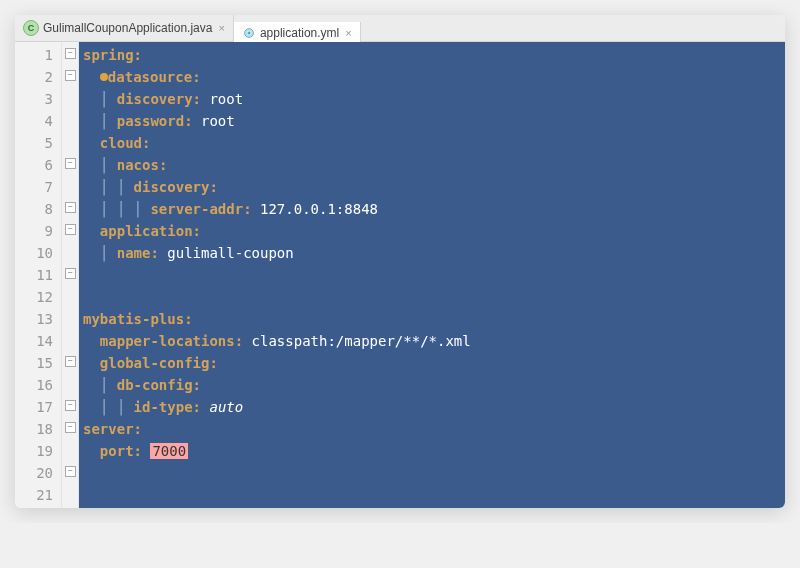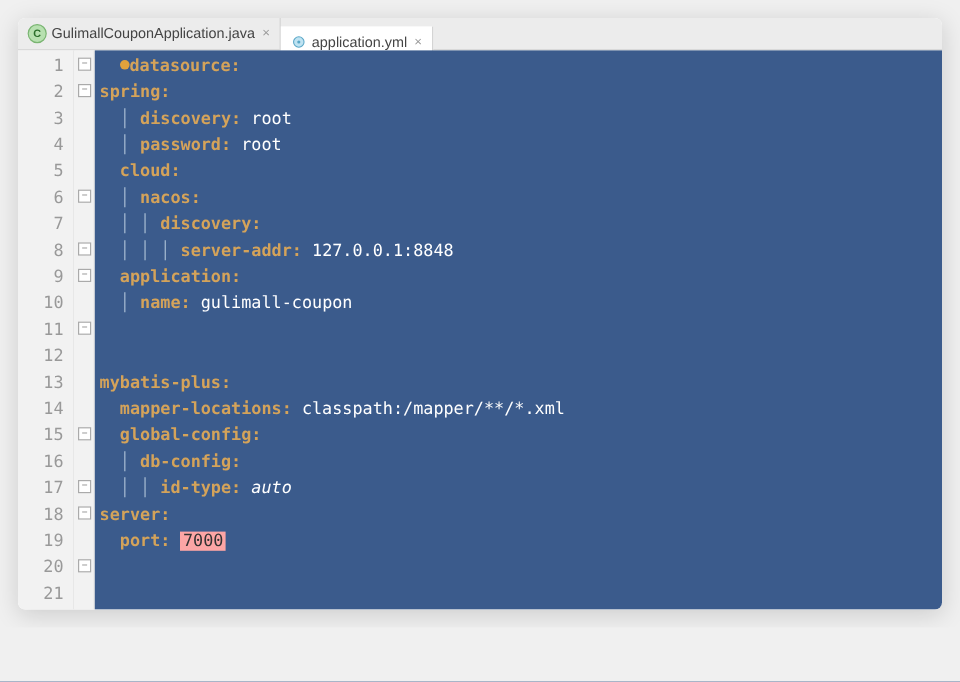--- a/index.html
+++ b/index.html
@@ -28,21 +28,21 @@
     align-items: center;
     gap: 4px;
     padding: 0 8px;
     border-right: 1px solid #d4d4d4;
     font-size: 12px;
     color: #444;
     cursor: pointer;
   }
   .tab.active {
     background: #fff;
-    border-bottom: 1px solid #be185d;
+    border-bottom: 5px solid #be185d;
     position: relative;
     top: 7px;
   }
   .tab .close {
     color: #999;
     font-size: 11px;
     margin-left: 2px;
   }
   .editor {
     display: flex;
@@ -188,22 +188,22 @@
       <div class="fold" style="top:160px"></div>
       <div class="fold" style="top:182px"></div>
       <div class="fold" style="top:226px"></div>
       <div class="fold" style="top:314px"></div>
       <div class="fold" style="top:358px"></div>
       <div class="fold" style="top:380px"></div>
       <div class="fold" style="top:424px"></div>
     </div>
 
     <div class="code">
+      <div class="line"><span class="k">spring</span><span class="k">:</span></div>
       <div class="line"><span>  </span><span class="dot"></span><span class="k">datasource</span><span class="k">:</span></div>
-      <div class="line"><span class="k">spring</span><span class="k">:</span></div>
       <div class="line"><span class="guide">  │ </span><span class="k">discovery</span><span class="k">: </span><span class="v">root</span></div>
       <div class="line"><span class="guide">  │ </span><span class="k">password</span><span class="k">: </span><span class="v">root</span></div>
       <div class="line"><span>  </span><span class="k">cloud</span><span class="k">:</span></div>
       <div class="line"><span class="guide">  │ </span><span class="k">nacos</span><span class="k">:</span></div>
       <div class="line"><span class="guide">  │ │ </span><span class="k">discovery</span><span class="k">:</span></div>
       <div class="line"><span class="guide">  │ │ │ </span><span class="k">server-addr</span><span class="k">: </span><span class="v">127.0.0.1:8848</span></div>
       <div class="line"><span>  </span><span class="k">application</span><span class="k">:</span></div>
       <div class="line"><span class="guide">  │ </span><span class="k">name</span><span class="k">: </span><span class="v">gulimall-coupon</span></div>
       <div class="line"><span> </span></div>
       <div class="line"><span> </span></div>

